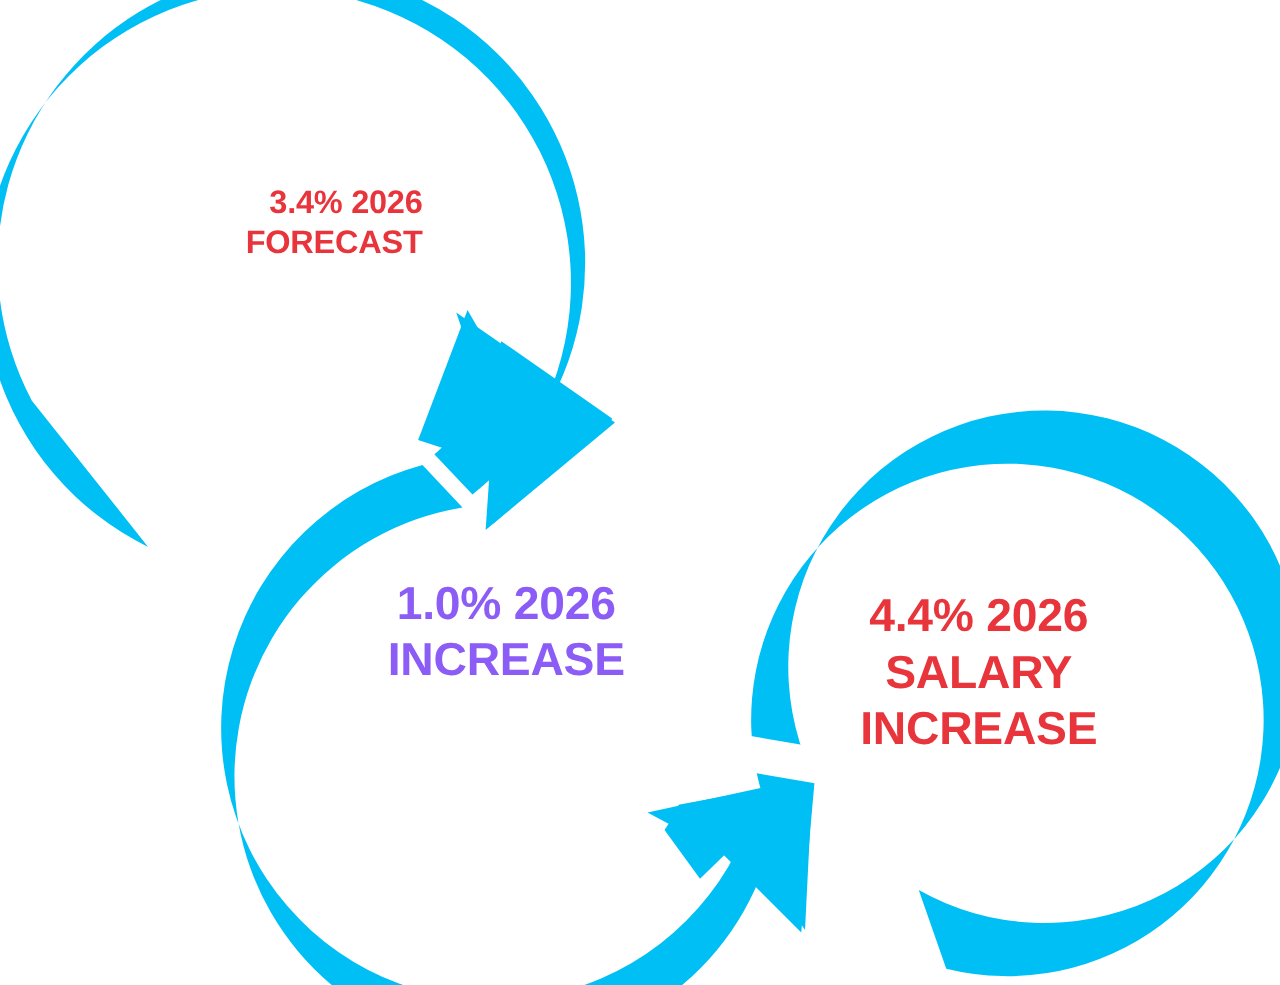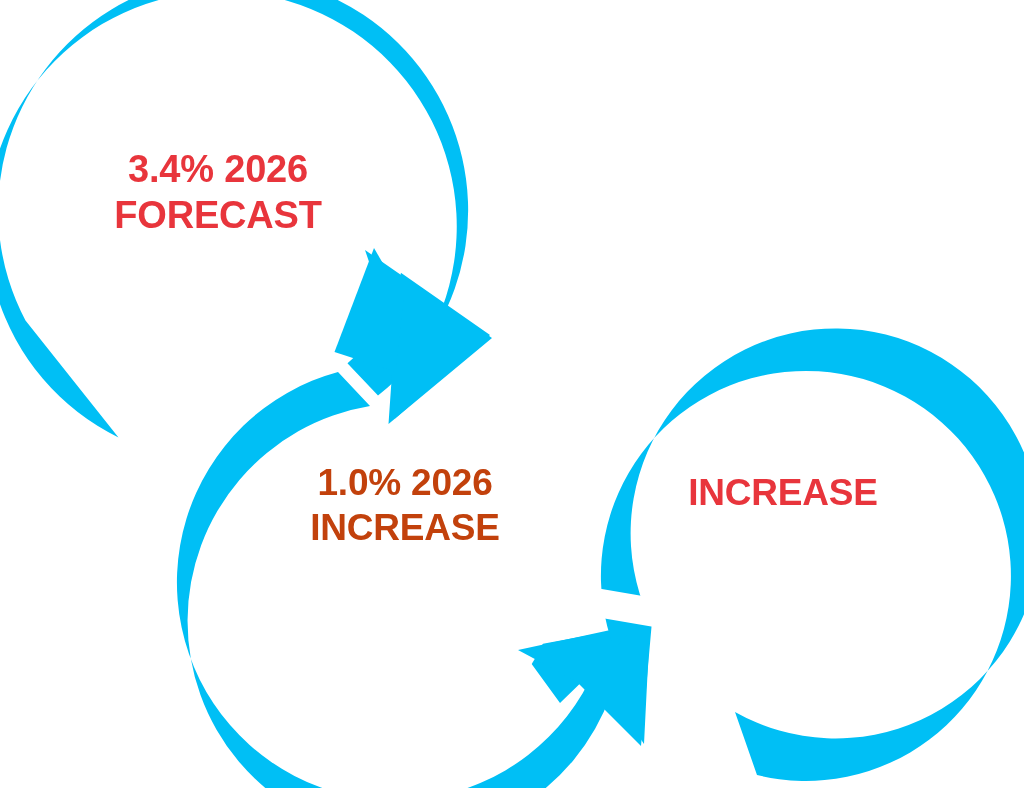--- a/index.html
+++ b/index.html
@@ -41,21 +41,22 @@
   }
   .node-label .line {
     display: block;
   }
 
   
   #label-inflation {
     left: 98px;
     top: 146px;
     width: 240px;
-    font-size: 38px;
+    font-size: 26px;
+    text-align: right;
   }
   
   #label-real {
     left: 285px;
     top: 460px;
     width: 240px;
     font-size: 37px;
   }
   
   #label-salary {
@@ -148,22 +149,24 @@
       Z
     "></path>
 
   </svg>
 
   <div class="node-label" id="label-inflation" style="color: rgb(232, 53, 60);">
     <span class="line">3.4% 2026</span>
     <span class="line">FORECAST</span>
   </div>
 
-  <div class="node-label" id="label-real" style="color: #c2410c;">
+  <div class="node-label" id="label-real" style="color: #8b5cf6;">
     <span class="line">1.0% 2026</span>
     <span class="line">INCREASE</span>
   </div>
 
   <div class="node-label" id="label-salary" style="color: rgb(232, 53, 60);">
+    <span class="line">4.4% 2026</span>
+    <span class="line">SALARY</span>
     <span class="line">INCREASE</span>
   </div>
 
 </div>
 
 </body></html>

